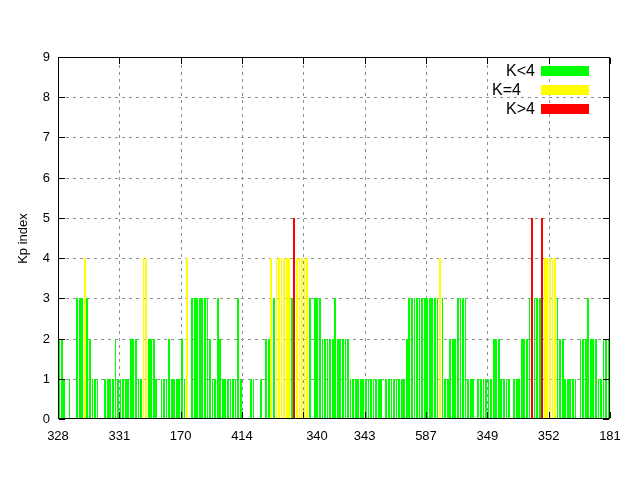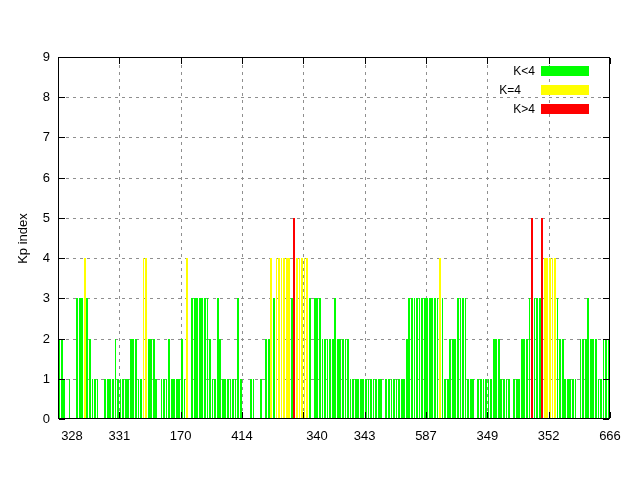--- a/index.html
+++ b/index.html
@@ -17,21 +17,21 @@
   .tick-x{width:1px;height:6px;}
   .tick-y{width:6px;height:1px;}
   .bar{position:absolute;bottom:1px;}
   .y-tick-label{position:absolute;left:18px;width:32px;text-align:right;font-size:13px;
                 height:14px;line-height:14px;}
   .x-tick-label{position:absolute;width:44px;text-align:center;font-size:13px;top:429px;
                 height:14px;line-height:14px;}
   #x-axis-label{position:absolute;left:58px;top:452px;width:552px;text-align:center;font-size:13px;}
   #y-axis-label{position:absolute;left:-13px;top:231px;width:70px;height:15px;text-align:center;
                 font-size:13px;transform:rotate(-90deg);}
-  .legend-label{position:absolute;width:60px;text-align:right;font-size:12px;height:14px;
+  .legend-label{position:absolute;width:60px;text-align:right;font-size:16px;height:14px;
                 line-height:14px;}
   .legend-swatch{position:absolute;width:48px;height:10px;}
 </style>
 </head>
 <body>
 
 <div id="figure">
   <div id="plot-area">
     <div id="grid-layer">
         <div class="grid-h" style="top: 321.778px;"></div>
@@ -307,25 +307,25 @@
       <div class="y-tick-label" style="top: 412px;">0</div>
       <div class="y-tick-label" style="top: 371.778px;">1</div>
       <div class="y-tick-label" style="top: 331.556px;">2</div>
       <div class="y-tick-label" style="top: 291.333px;">3</div>
       <div class="y-tick-label" style="top: 251.111px;">4</div>
       <div class="y-tick-label" style="top: 210.889px;">5</div>
       <div class="y-tick-label" style="top: 170.667px;">6</div>
       <div class="y-tick-label" style="top: 130.444px;">7</div>
       <div class="y-tick-label" style="top: 90.2222px;">8</div>
       <div class="y-tick-label" style="top: 50px;">9</div>
-      <div class="x-tick-label" style="left: 50px;">328</div>
+      <div class="x-tick-label" style="left: 36px;">328</div>
       <div class="x-tick-label" style="left: 97.3333px;">331</div>
       <div class="x-tick-label" style="left: 158.667px;">170</div>
       <div class="x-tick-label" style="left: 220px;">414</div>
       <div class="x-tick-label" style="left: 295px;">340</div>
       <div class="x-tick-label" style="left: 342.667px;">343</div>
       <div class="x-tick-label" style="left: 404px;">587</div>
       <div class="x-tick-label" style="left: 465.333px;">349</div>
       <div class="x-tick-label" style="left: 526.667px;">352</div>
-      <div class="x-tick-label" style="left: 588px;">666</div>
+      <div class="x-tick-label" style="left: 588px;">181</div>
     </div>
   <div id="y-axis-label">Kp index</div>
 </div>
 
 </body></html>

